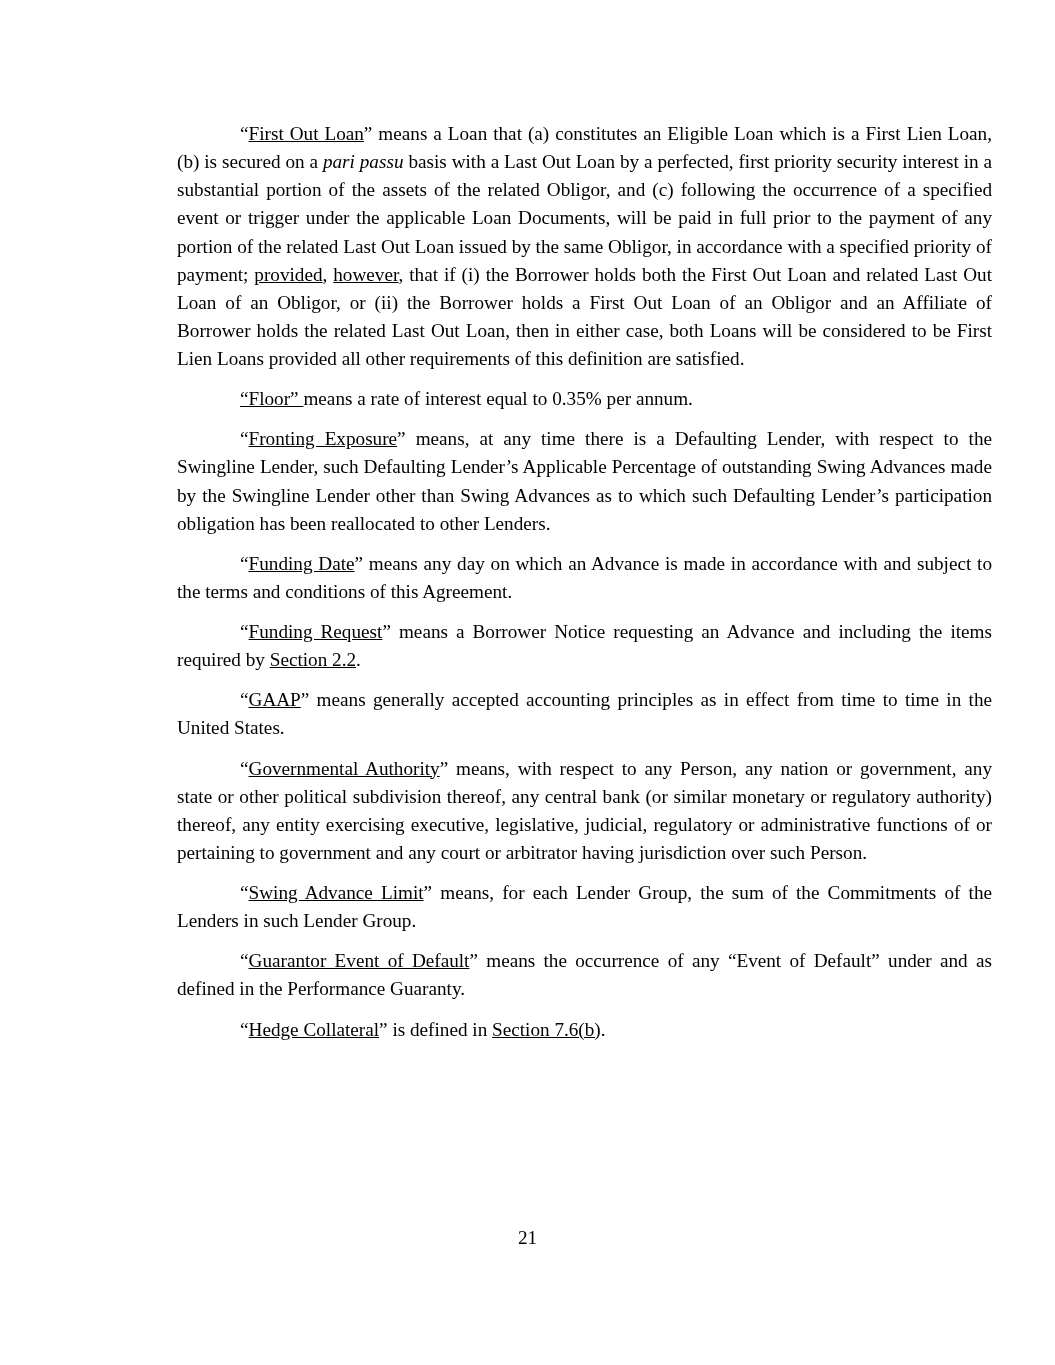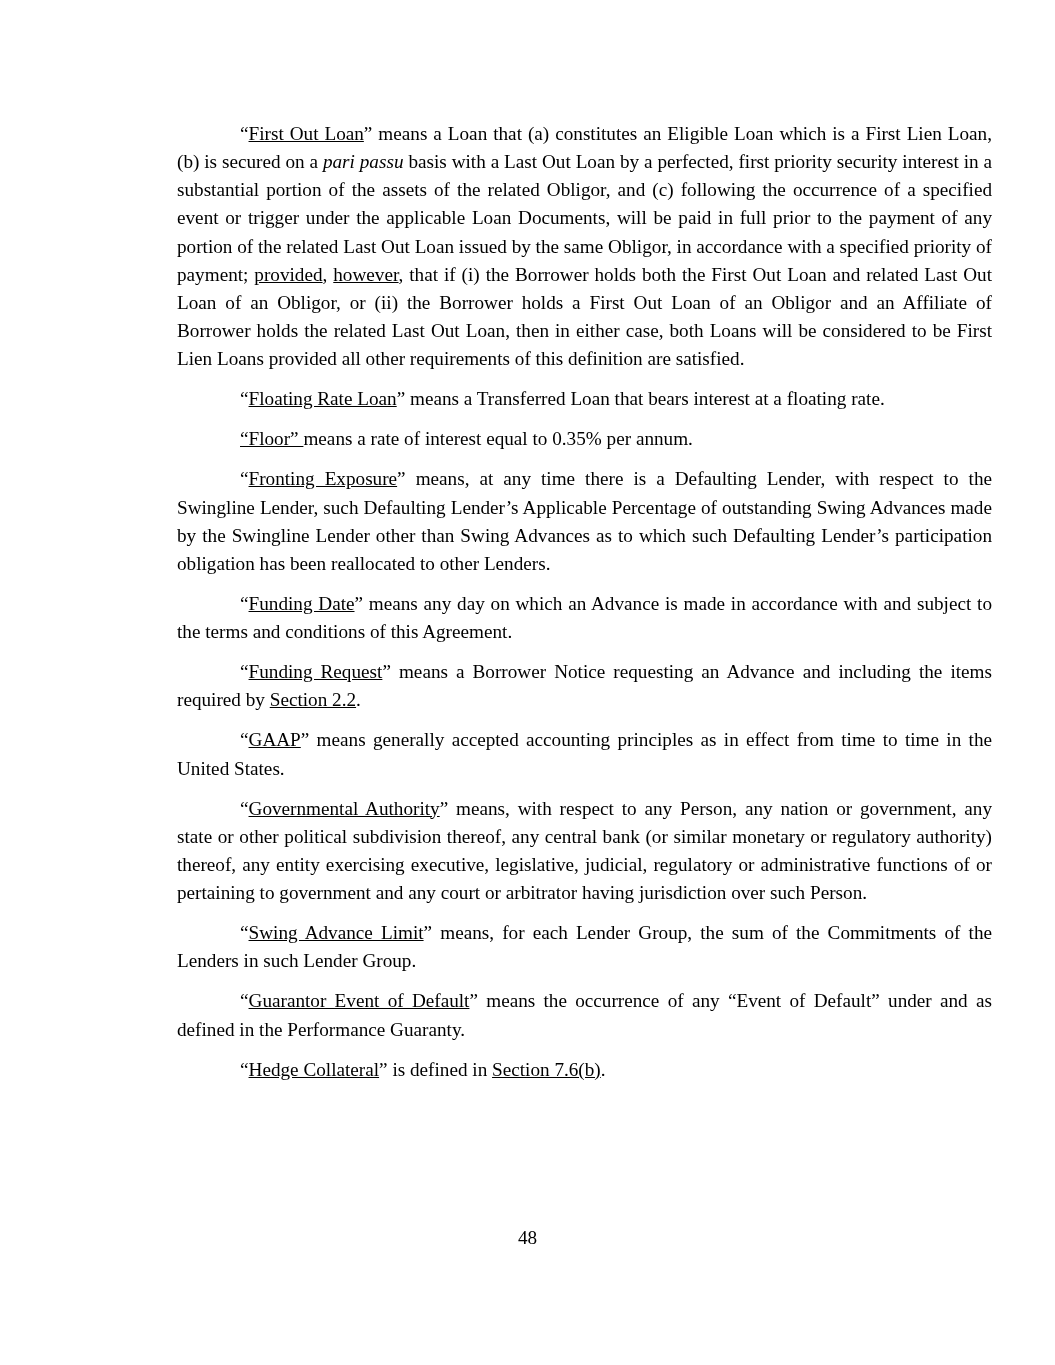--- a/index.html
+++ b/index.html
@@ -51,25 +51,24 @@
     font-size: 19.2px;
     line-height: 1;
   }
 </style>
 </head>
 <body>
 
 <div class="page">
   <div class="content">
       <p class="para"><span>“</span><span class="u">First Out Loan</span><span>” means a Loan that (a) constitutes an Eligible Loan which is a First Lien Loan, (b) is secured on a </span><span class="i">pari passu</span><span> basis with a Last Out Loan by a perfected, first priority security interest in a substantial portion of the assets of the related Obligor, and (c) following the occurrence of a specified event or trigger under the applicable Loan Documents, will be paid in full prior to the payment of any portion of the related Last Out Loan issued by the same Obligor, in accordance with a specified priority of payment; </span><span class="u">provided</span><span>, </span><span class="u">however</span><span>, that if (i) the Borrower holds both the First Out Loan and related Last Out Loan of an Obligor, or (ii) the Borrower holds a First Out Loan of an Obligor and an Affiliate of Borrower holds the related Last Out Loan, then in either case, both Loans will be considered to be First Lien Loans provided all other requirements of this definition are satisfied.</span></p>
-      <p class="para"><span>“</span><span class="u">Floating Rate Loan</span><span>” means a Transferred Loan that bears interest at a floating rate.</span></p>
       <p class="para"><span class="u">“Floor” </span><span>means a rate of interest equal to 0.35% per annum.</span></p>
       <p class="para"><span>“</span><span class="u">Fronting Exposure</span><span>” means, at any time there is a Defaulting Lender, with respect to the Swingline Lender, such Defaulting Lender’s Applicable Percentage of outstanding Swing Advances made by the Swingline Lender other than Swing Advances as to which such Defaulting Lender’s participation obligation has been reallocated to other Lenders.</span></p>
       <p class="para"><span>“</span><span class="u">Funding Date</span><span>” means any day on which an Advance is made in accordance with and subject to the terms and conditions of this Agreement.</span></p>
       <p class="para"><span>“</span><span class="u">Funding Request</span><span>” means a Borrower Notice requesting an Advance and including the items required by </span><span class="u">Section 2.2</span><span>.</span></p>
       <p class="para"><span>“</span><span class="u">GAAP</span><span>” means generally accepted accounting principles as in effect from time to time in the United States.</span></p>
       <p class="para"><span>“</span><span class="u">Governmental Authority</span><span>” means, with respect to any Person, any nation or government, any state or other political subdivision thereof, any central bank (or similar monetary or regulatory authority) thereof, any entity exercising executive, legislative, judicial, regulatory or administrative functions of or pertaining to government and any court or arbitrator having jurisdiction over such Person.</span></p>
       <p class="para"><span>“</span><span class="u">Swing Advance Limit</span><span>” means</span><span class="u">,</span><span> for each Lender Group, the sum of the Commitments of the Lenders in such Lender Group.</span></p>
       <p class="para"><span>“</span><span class="u">Guarantor Event of Default</span><span>” means the occurrence of any “Event of Default” under and as defined in the Performance Guaranty.</span></p>
       <p class="para"><span>“</span><span class="u">Hedge Collateral</span><span>” is defined in </span><span class="u">Section 7.6(b)</span><span>.</span></p>
     </div>
-  <div class="pageno">48</div>
+  <div class="pageno">21</div>
 </div>
 
 </body></html>

